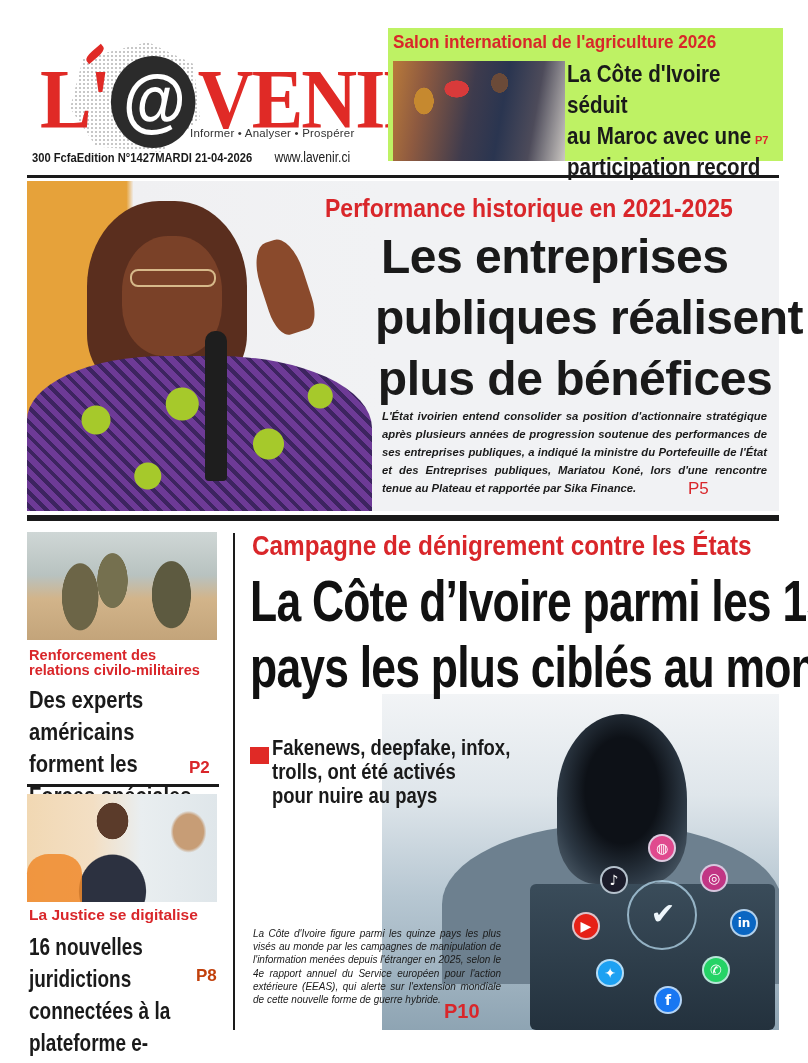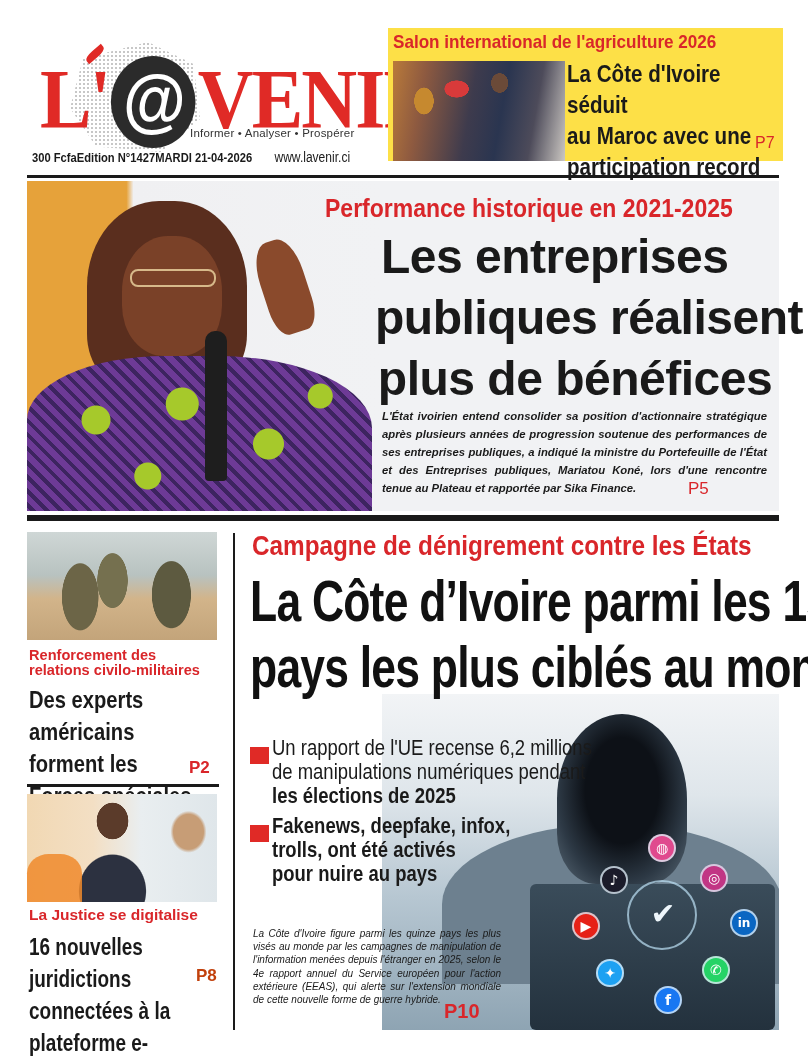--- a/index.html
+++ b/index.html
@@ -40,42 +40,42 @@
     position: absolute; left: 10px; top: 117px; width: 350px; display: flex; align-items: baseline;
     font-family: "Liberation Sans", sans-serif; font-weight: bold; font-size: 13px; color: #1a1a1a;
     transform: scaleX(0.86); transform-origin: left;
     white-space: nowrap;
   }
   .edition-bar .sp { width: 14px; display: inline-block; }
   .edition-bar .site { font-weight: normal; font-size: 14px; margin-left: 26px; }
 
   
   .teaser-box {
-    left: 388px; top: 28px; width: 395px; height: 133px; background: #fde047;
+    left: 388px; top: 28px; width: 395px; height: 133px; background: #bef264;
   }
   .teaser-kicker {
     position: absolute; left: 5px; top: 3px; font-weight: bold; font-size: 19px; color: #d9262a;
     white-space: nowrap; transform: scaleX(0.9); transform-origin: left;
   }
   .teaser-photo {
     position: absolute; left: 5px; top: 33px; width: 172px; height: 100px;
     background:
       radial-gradient(ellipse 16px 22px at 18% 40%, #c6892f 60%, transparent 62%),
       radial-gradient(ellipse 20px 14px at 37% 28%, #d83a3a 60%, transparent 62%),
       radial-gradient(ellipse 14px 16px at 62% 22%, #6b4a38 60%, transparent 62%),
       linear-gradient(100deg, #b97a3a 0%, #8e5a40 18%, #3e3b4d 45%, #2a3550 62%, #4d4b5a 80%, #cbc7c2 100%);
   }
   .teaser-headline {
     position: absolute; left: 179px; top: 30px; width: 212px;
     font-weight: bold; font-size: 24.5px; line-height: 31px; color: #1a1a1a;
     transform: scaleX(0.84); transform-origin: left top; width: 250px;
   }
   .teaser-page {
     position: absolute; left: 367px; top: 106px; font-family: "Liberation Sans", sans-serif;
-    font-weight: normal; font-size: 16px; color: #d9262a;
+    font-weight: bold; font-size: 11px; color: #d9262a;
   }
 
   
   .rule-thin { left: 27px; top: 175px; width: 752px; height: 3px; background: #1a1a1a; }
   .rule-thick { left: 27px; top: 515px; width: 752px; height: 6px; background: #1a1a1a; }
   .rule-col { left: 233px; top: 533px; width: 2px; height: 497px; background: #1a1a1a; }
   .rule-left-mid { left: 27px; top: 784px; width: 192px; height: 3px; background: #1a1a1a; }
 
   
   .lead-bg { left: 27px; top: 181px; width: 752px; height: 330px; background: #f1f2f4; }
@@ -320,28 +320,20 @@
   <div class="social" style="left:272px;top:292px;background:#1877f2;">f</div>
 </div>
 
 <div class="main-kicker">Campagne de dénigrement contre les États</div>
 <div class="main-headline">
   <div>La Côte d’Ivoire parmi les 15</div>
   <div>pays les plus ciblés au monde</div>
 </div>
 
 <div class="bullets">
-  <div class="bullet b1">
-    <span class="sq"></span>
-    <span class="txt">
-      <span style="display:block">Un rapport de l'UE recense 6,2 millions</span>
-      <span style="display:block">de manipulations numériques pendant</span>
-      <span style="display:block;font-weight:bold">les élections de 2025</span>
-    </span>
-  </div>
   <div class="bullet b2">
     <span class="sq"></span>
     <span class="txt">
       <span style="display:block">Fakenews, deepfake, infox,</span>
       <span style="display:block">trolls, ont été activés</span>
       <span style="display:block">pour nuire au pays</span>
     </span>
   </div>
 </div>
 

